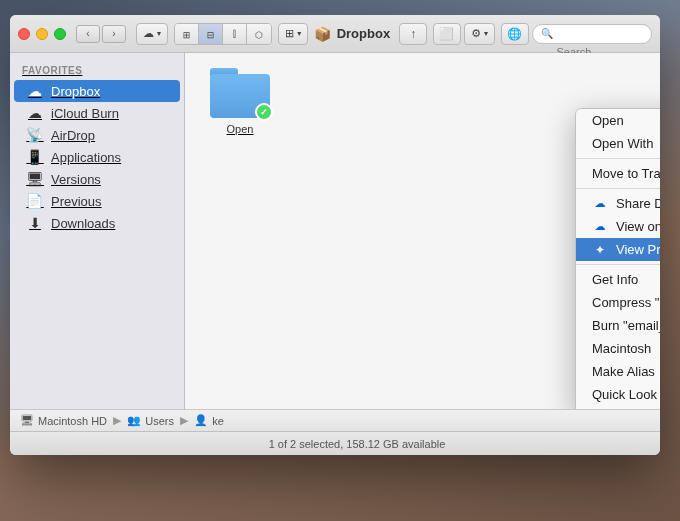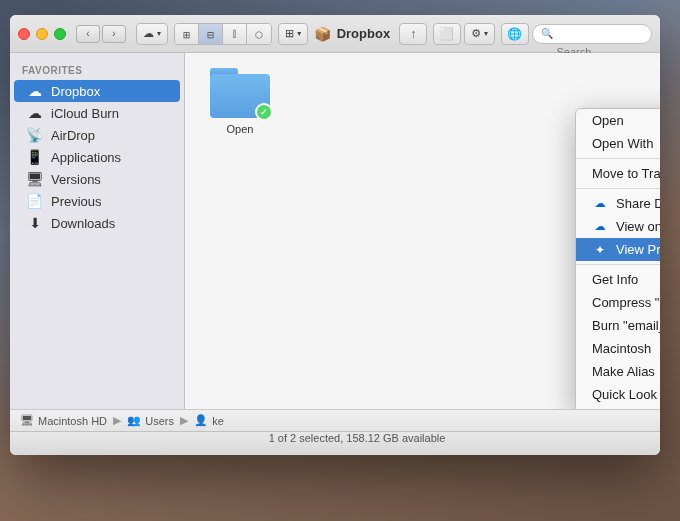--- a/index.html
+++ b/index.html
@@ -175,20 +175,21 @@
       cursor: pointer;
       font-size: 12px;
       color: #555;
     }
 
     
     .content-area {
       display: flex;
       flex: 1;
       overflow: hidden;
+      text-decoration: underline;
     }
 
     
     .sidebar {
       width: 175px;
       background: rgba(230, 228, 235, 0.95);
       border-right: 1px solid #c0bfc5;
       padding: 8px 0;
       flex-shrink: 0;
     }
@@ -324,21 +325,21 @@
       text-align: center;
       word-break: break-all;
     }
 
     
     .status-bar {
       height: 24px;
       background: linear-gradient(to bottom, #e8e8e8, #d8d8d8);
       border-top: 1px solid #c0c0c0;
       display: flex;
-      align-items: flex-start;
+      align-items: center;
       justify-content: center;
       font-size: 11px;
       color: #555;
       flex-shrink: 0;
       padding-left: 44px;
     }
 
     .path-bar {
       height: 22px;
       background: linear-gradient(to bottom, #f0f0f0, #e4e4e4);

